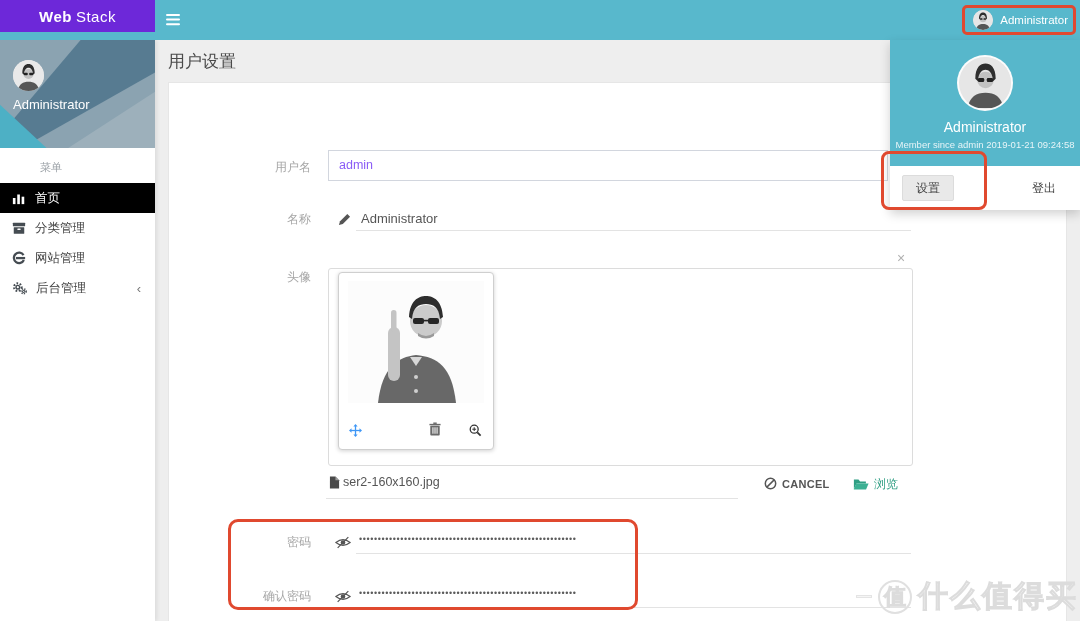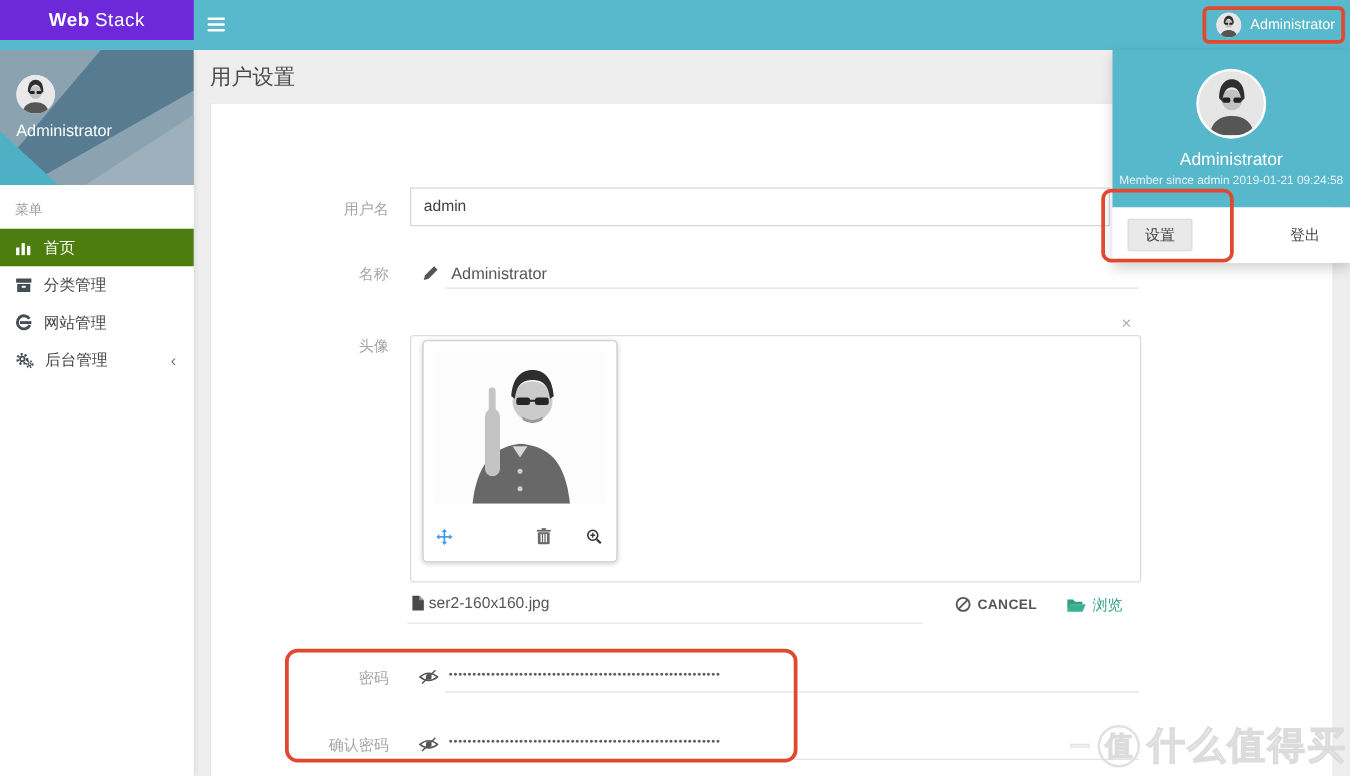--- a/index.html
+++ b/index.html
@@ -23,36 +23,36 @@
   .sidebar { position:absolute; left:0; top:40px; width:155px; height:581px; background:#ffffff; box-shadow:2px 0 4px rgba(0,0,0,.08); z-index:3; }
   .side-head { position:relative; width:155px; height:108px; background:#8ba3b1; overflow:hidden; }
   .side-head .tri-dark { position:absolute; inset:0; background:#577b91; clip-path:polygon(52% 0,100% 0,100% 30%,14% 100%,0 100%,0 88%); }
   .side-head .tri-light { position:absolute; inset:0; background:#9db0bb; clip-path:polygon(100% 48%,100% 100%,44% 100%); }
   .side-head .tri-teal { position:absolute; inset:0; background:#4db0c5; clip-path:polygon(0 60%,30% 100%,0 100%); }
   .side-avatar { position:absolute; left:13px; top:20px; width:31px; height:31px; border-radius:50%; overflow:hidden; background:#e9e9e9; z-index:2; }
   .side-name { position:absolute; left:13px; top:57px; color:#fff; font-size:13px; z-index:2; }
   .side-status { position:absolute; left:13px; top:76px; display:flex; align-items:center; gap:6px; z-index:2; }
   .dot-online { width:7px; height:7px; border-radius:50%; background:#3cb85c; }
   .side-status span { color:#e9eef1; font-size:11px;margin-top:36px; }
-  .menu-label { padding:12px 12px 8px 12px; color:#9aa0a6; font-size:11px; }
+  .menu-label { padding:12px 12px 8px 12px; color:#9aa0a6; font-size:11px;margin-left:28px; }
   .menu-item { position:relative; height:30px; display:flex; align-items:center; gap:9px; padding:0 12px; color:#444; font-size:12.5px; cursor:pointer; }
   .menu-item svg { flex:0 0 auto; }
-  .menu-item.active { background:#4d7c0f; color:#fff;font-family:Liberation Mono, monospace; }
+  .menu-item.active { background:#000000; color:#fff;font-family:Liberation Mono, monospace; }
   .menu-item .chev { position:absolute; right:14px; color:#777; font-size:13px; }
 
   
   .page-title { position:absolute; left:168px; top:50px; font-size:17px; color:#4a4a4a; font-weight:400; z-index:1; }
   .card { position:absolute; left:168px; top:82px; width:899px; height:600px; background:#fff; border:1px solid #e6e6e6; z-index:1; }
   .card-header { height:40px; line-height:40px; padding-left:18px; font-size:15px; color:#444; border-bottom:1px solid #f0f0f0; }
 
   .f-label { position:absolute; left:0; width:142px; text-align:right; color:#a6a6a6; font-size:12px; }
   .underline { position:absolute; height:1px; background:#e3e3e3; }
 
   .input-box { position:absolute; left:159px; top:67px; width:560px; height:31px; border:1px solid #d2d6de; background:#fff;
-               font-size:12.5px; color:#404040; line-height:29px; padding-left:10px; }
+               font-size:12.5px; color:#8b5cf6; line-height:29px; padding-left:10px; }
 
   .name-text { position:absolute; left:192px; top:128px; font-size:13px; color:#555; }
   .pencil { position:absolute; left:169px; top:129px; }
 
   .avatar-panel { position:absolute; left:159px; top:185px; width:585px; height:198px; border:1px solid #dcdcdc; border-radius:3px; background:#fff; }
   .panel-close { position:absolute; left:728px; top:168px; color:#b0b0b0; font-size:14px; line-height:14px; cursor:pointer; }
   .preview-card { position:absolute; left:9px; top:3px; width:156px; height:178px; background:#fff; border:1px solid #cfcfcf; border-radius:4px;
                   box-shadow:0 1px 4px rgba(0,0,0,.18); }
   .preview-photo { position:absolute; left:9px; top:8px; width:136px; height:122px; }
   .tool-move  { position:absolute; left:10px;  top:150px; cursor:pointer; }

